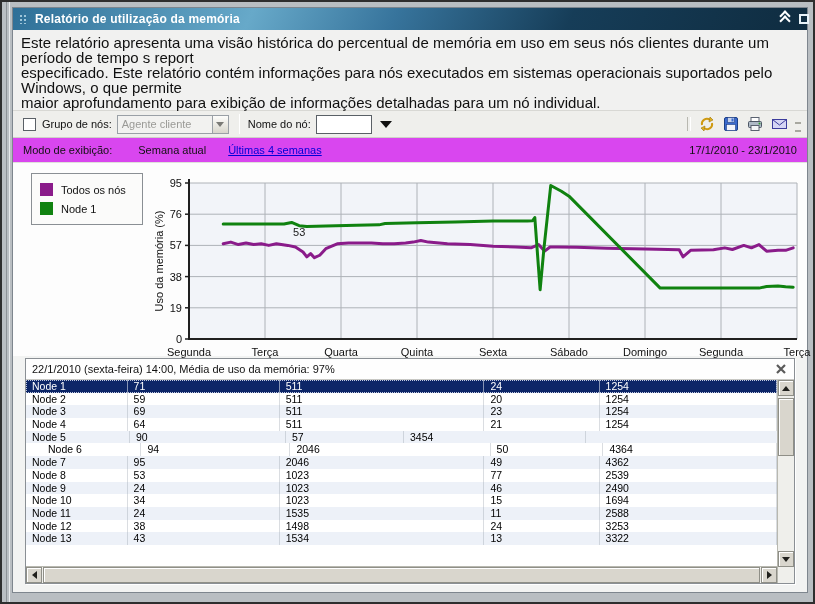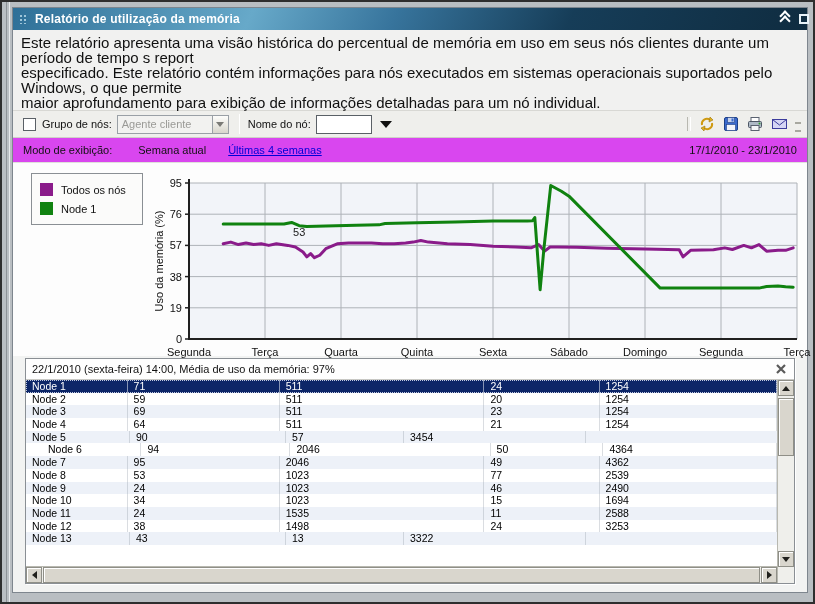--- a/index.html
+++ b/index.html
@@ -336,20 +336,21 @@
                 <div class="trow">
                   <div class="tcell" style="width: 104px;">Node 12</div>
                   <div class="tcell" style="width: 156px;">38</div>
                   <div class="tcell" style="width: 210px;">1498</div>
                   <div class="tcell" style="width: 118px;">24</div>
                   <div class="tcell" style="width: 182px;">3253</div>
                 </div>
                 <div class="trow stripe">
                   <div class="tcell" style="width: 104px;">Node 13</div>
                   <div class="tcell" style="width: 156px;">43</div>
+                  <div class="tcell" style="width: 210px;">1534</div>
                   <div class="tcell" style="width: 118px;">13</div>
                   <div class="tcell" style="width: 182px;">3322</div>
                 </div>
               </div>
             <div class="hscroll">
               <span class="sbtn">
                   <span class="tri-l"></span>
                 </span>
               <span class="hthumb"></span>
               <span class="sbtn">

